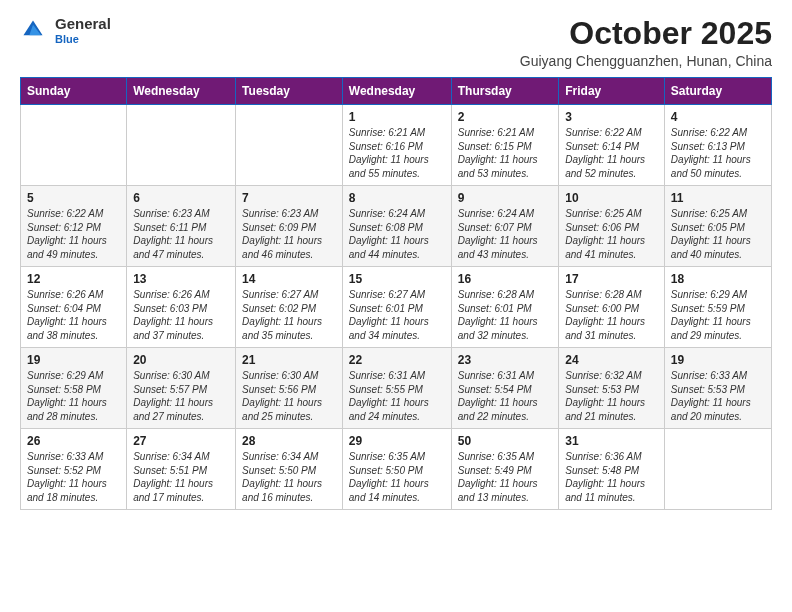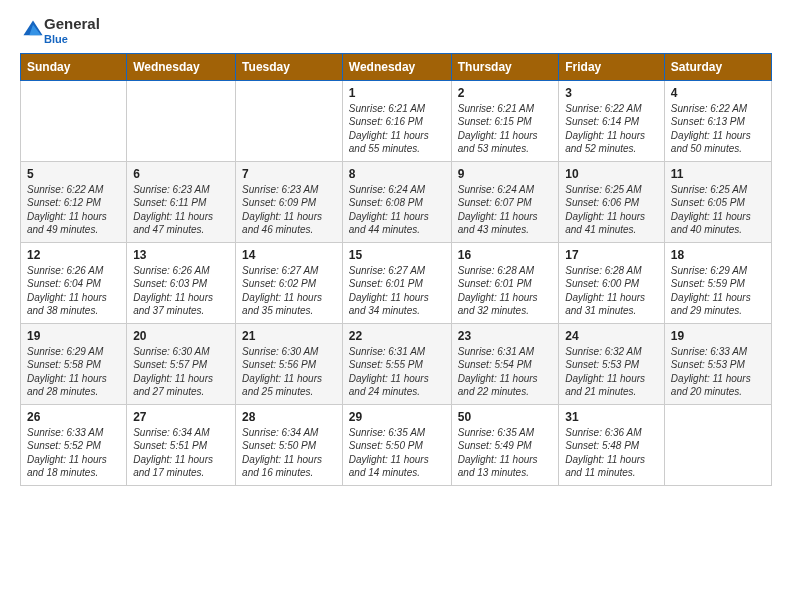--- a/index.html
+++ b/index.html
@@ -12,21 +12,21 @@
     }
     .header-area {
       display: flex;
       align-items: flex-start;
       justify-content: space-between;
       margin-bottom: 8px;
     }
     .logo {
       display: flex;
       align-items: center;
-      gap: 0;
+      gap: 11px;
     }
     .logo-text-general {
       font-size: 15px;
       font-weight: bold;
       color: #333;
       line-height: 1.1;
     }
     .logo-text-blue {
       font-size: 11px;
       font-weight: bold;
@@ -57,21 +57,21 @@
       color: #444;
       margin-top: 2px;
     }
     .calendar-table {
       width: 100%;
       border-collapse: collapse;
       border: 1px solid #ccc;
       font-size: 11px;
     }
     .calendar-table th {
-      background-color: #a16207;
+      background-color: #701a75;
       color: #fff;
       text-align: left;
       padding: 6px 6px;
       font-size: 12px;
       font-weight: bold;
       border: 1px solid #1565c0;
     }
     .calendar-table td {
       vertical-align: top;
       padding: 5px 6px;
@@ -110,20 +110,24 @@
   <div class="logo">
     <svg class="logo-icon" viewBox="0 0 30 30" xmlns="http://www.w3.org/2000/svg">
       <polygon points="15,2 28,22 2,22" fill="#1565c0"></polygon>
       <polygon points="15,8 26,22 10,22" fill="#42a5f5" opacity="0.7"></polygon>
     </svg>
     <div class="logo-stack">
       <span class="logo-text-general">General</span>
       <span class="logo-text-blue">Blue</span>
     </div>
   </div>
+  <div class="title-area">
+    <div class="month-title">October 2025</div>
+    <div class="location-title">Guiyang Chengguanzhen, Hunan, China</div>
+  </div>
 </div>
 
 <table class="calendar-table">
   <thead>
     <tr>
     <th>Sunday</th>
         <th>Wednesday</th>
         <th>Tuesday</th>
         <th>Wednesday</th>
         <th>Thursday</th>

